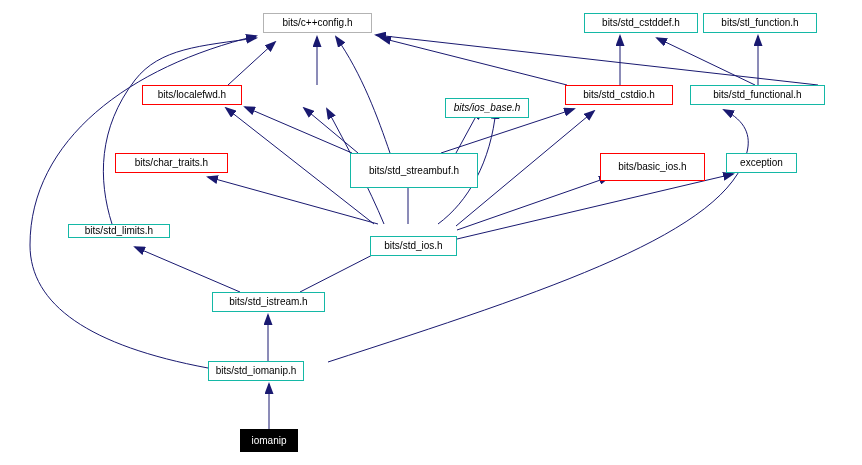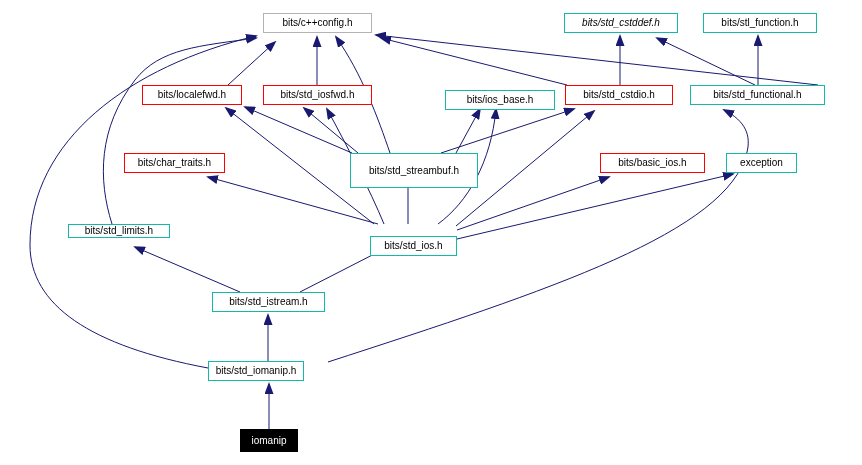--- a/index.html
+++ b/index.html
@@ -48,32 +48,31 @@
     <path class="edge" marker-end="url(#arrow)" d="M620,85 L620,36"></path>
     <path class="edge" marker-end="url(#arrow)" d="M755,85 L657,38"></path>
     <path class="edge" marker-end="url(#arrow)" d="M758,85 L758,36"></path>
     <path class="edge" marker-end="url(#arrow)" d="M818,85 L376,35"></path>
     <path class="edge" marker-end="url(#arrow)" d="M567,85 L381,38"></path>
     <path class="edge" marker-end="url(#arrow)" d="M228,85 L275,42"></path>
     <path class="edge" marker-end="url(#arrow)" d="M317,85 L317,37"></path>
   </svg>
 
   <div class="node gray" style="left:263px;top:13px;width:109px;height:20px;">bits/c++config.h</div>
-  <div class="node" style="left:564px;top:13px;width:114px;height:20px;font-style:italic;">bits/std_cstddef.h</div>
+  <div class="node" style="left:584px;top:13px;width:114px;height:20px;">bits/std_cstddef.h</div>
   <div class="node red" style="left:142px;top:85px;width:100px;height:20px;">bits/localefwd.h</div>
 
   <div class="node" style="left:703px;top:13px;width:114px;height:20px;">bits/stl_function.h</div>
-  <div class="node red" style="left:263px;top:85px;width:109px;height:20px;">bits/std_iosfwd.h</div>
-  <div class="node" style="left:445px;top:90px;width:110px;height:20px;">bits/ios_base.h</div>
+  <div class="node" style="left:445px;top:98px;width:84px;height:20px;font-style:italic;">bits/ios_base.h</div>
   <div class="node" style="left:690px;top:85px;width:135px;height:20px;">bits/std_functional.h</div>
   <div class="node red" style="left:565px;top:85px;width:108px;height:20px;">bits/std_cstdio.h</div>
 
-  <div class="node red" style="left:124px;top:153px;width:101px;height:20px;">bits/char_traits.h</div>
+  <div class="node red" style="left:115px;top:153px;width:113px;height:20px;">bits/char_traits.h</div>
   <div class="node" style="left:350px;top:153px;width:128px;height:35px;">bits/std_streambuf.h</div>
-  <div class="node red" style="left:600px;top:153px;width:105px;height:20px;">bits/basic_ios.h</div>
+  <div class="node red" style="left:600px;top:153px;width:105px;height:28px;">bits/basic_ios.h</div>
   <div class="node" style="left:726px;top:153px;width:71px;height:20px;text-align:center;">exception</div>
 
   <div class="node" style="left:68px;top:224px;width:102px;height:14px;">bits/std_limits.h</div>
   <div class="node" style="left:370px;top:224px;width:87px;height:20px;margin-top:12px;">bits/std_ios.h</div>
 
   <div class="node" style="left:212px;top:292px;width:113px;height:20px;">bits/std_istream.h</div>
 
   <div class="node" style="left:208px;top:361px;width:96px;height:20px;">bits/std_iomanip.h</div>
 
   <div class="node root" style="left:240px;top:429px;width:58px;height:23px;">iomanip</div>

